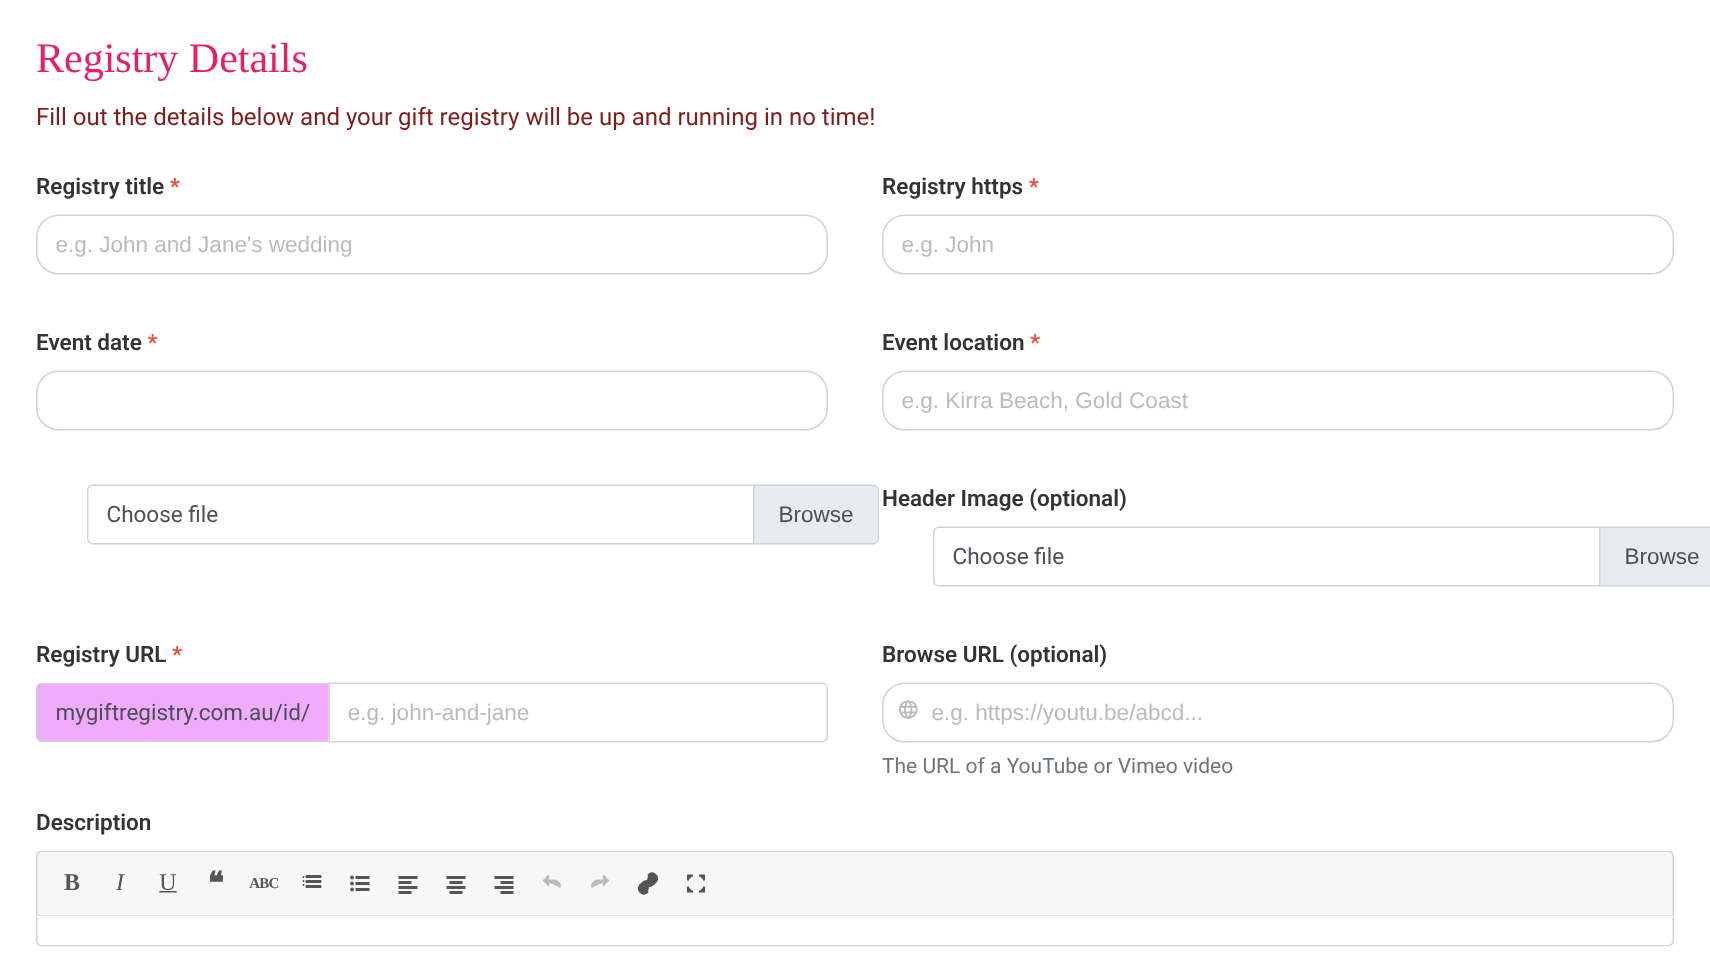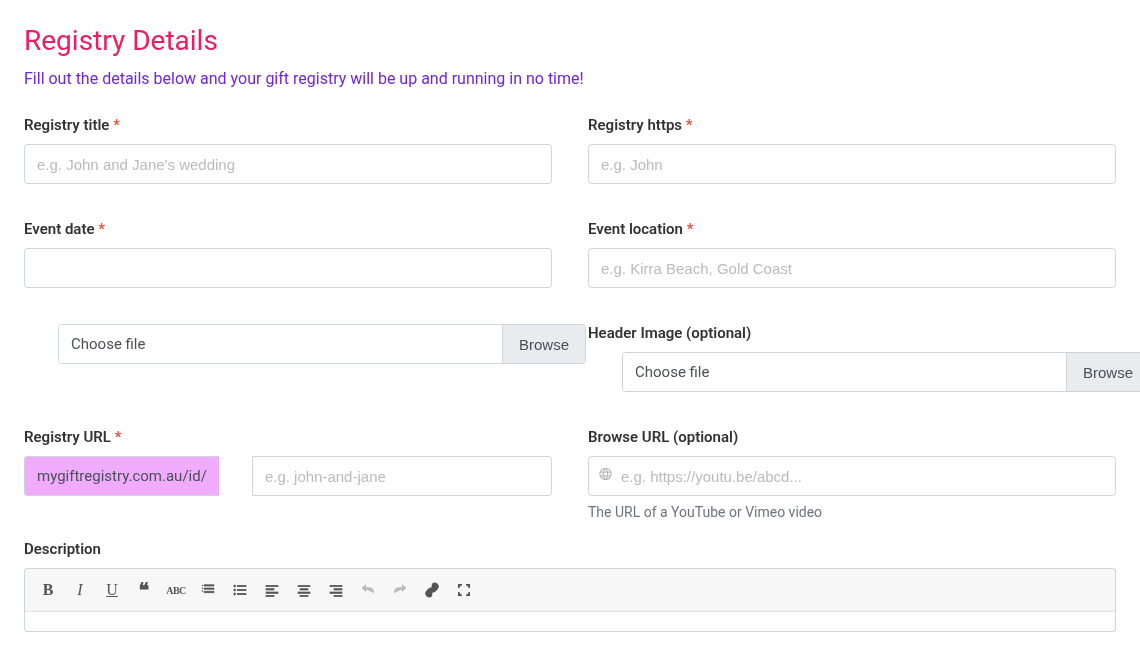--- a/index.html
+++ b/index.html
@@ -8,23 +8,24 @@
       color: #333;
       background: #fff;
       padding: 24px;
       width: 1140px;
     }
     h2.page-title {
       color: #e91e63;
       font-size: 28px;
       font-weight: 400;
       margin-bottom: 12px;
+      font-family: Liberation Serif, serif;
     }
     p.subtitle {
-      color: #6d28d9;
+      color: #7f1d1d;
       font-size: 16px;
       margin-bottom: 28px;
     }
     .form-grid {
       display: grid;
       grid-template-columns: 1fr 1fr;
       column-gap: 32px;
       row-gap: 24px;
       gap: 36px;
     }
@@ -35,21 +36,21 @@
       font-size: 15px;
       margin-bottom: 10px;
     }
     .required { color: #e74c3c; }
     input.text-input {
       width: 100%;
       height: 40px;
       padding: 8px 12px;
       font-size: 15px;
       border: 1px solid #ced4da;
-      border-radius: 4px;
+      border-radius: 15px;
       color: #495057;
       background: #fff;
     }
     input.text-input::placeholder { color: #bbb; }
     .file-group {
       display: flex;
       width: 100%;
       border: 1px solid #ced4da;
       border-radius: 4px;
       overflow: hidden;
@@ -87,21 +88,20 @@
       padding: 8px 12px;
       font-size: 15px;
       color: #495057;
       display: flex;
       align-items: center;
       white-space: nowrap;
     }
     .input-group input.text-input {
       border-radius: 0 4px 4px 0;
       flex: 1;
-      margin-left: 33px;
     }
     .icon-input { position: relative; width: 100%; }
     .icon-input .globe-icon {
       position: absolute;
       left: 10px;
       top: 50%;
       transform: translateY(-50%);
       color: #bbb;
       font-size: 15px;
       pointer-events: none;

